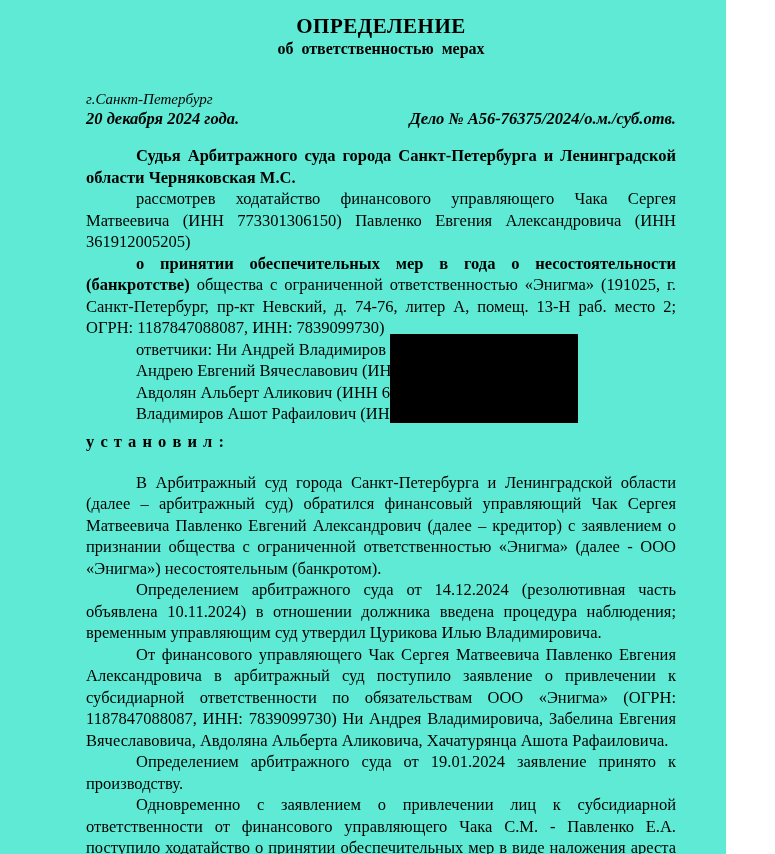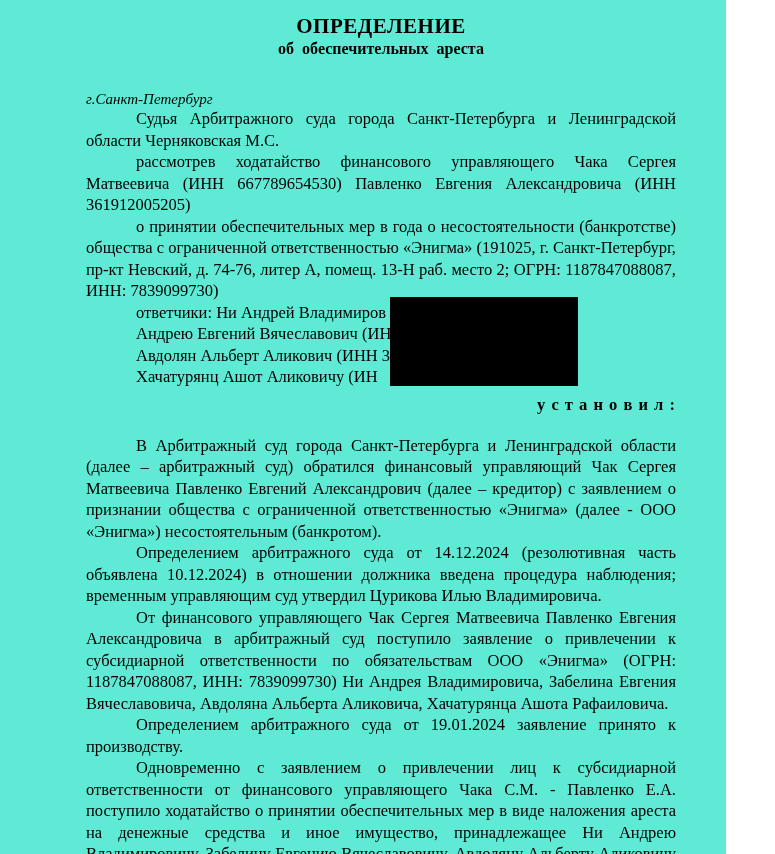--- a/index.html
+++ b/index.html
@@ -48,75 +48,79 @@
     line-height: 21px;
     margin-bottom: 16px;
   }
   .para {
     margin: 0;
     font-size: 16.5px;
     line-height: 21.5px;
     text-align: justify;
     text-indent: 50px;
   }
-  .bold { font-weight: normal; }
+  .bold { font-weight: bold; }
   .respondents {
     position: relative;
   }
   .resp-line {
     font-size: 16.5px;
     line-height: 21.5px;
     padding-left: 50px;
     white-space: nowrap;
     overflow: hidden;
   }
   .redaction {
     position: absolute;
     left: 304px;
     top: -5px;
     width: 188px;
     height: 89px;
   }
   .ustanovil {
     margin: 7px 0 20px 0;
-    text-align: right;
+    text-align: left;
     font-size: 16.5px;
     font-weight: bold;
     letter-spacing: 1px;
   }
 </style>
 </head>
 <body>
 
 <div class="page">
 
   <div class="doc-title">ОПРЕДЕЛЕНИЕ</div>
-  <div class="doc-subtitle">об обеспечительных  ареста</div>
+  <div class="doc-subtitle">об ответственностью  мерах</div>
 
   <div class="city-line">г.Санкт-Петербург</div>
 
+  <div class="meta-row">
+    <span>20 декабря 2024 года.</span>
+    <span>Дело № А56-76375/2024/о.м./суб.отв.</span>
+  </div>
 
   <p class="para bold">Судья Арбитражного суда города  Санкт-Петербурга и Ленинградской области Черняковская М.С.</p>
 
-  <p class="para">рассмотрев ходатайство финансового управляющего Чака Сергея Матвеевича (ИНН 667789654530) Павленко Евгения Александровича (ИНН 361912005205)</p>
+  <p class="para">рассмотрев ходатайство финансового управляющего Чака Сергея Матвеевича (ИНН 773301306150) Павленко Евгения Александровича (ИНН 361912005205)</p>
 
   <p class="para">
     <span class="bold">о принятии обеспечительных мер в года о несостоятельности (банкротстве)</span>
     <span>общества с ограниченной ответственностью «Энигма» (191025, г. Санкт-Петербург, пр-кт Невский, д. 74-76, литер А, помещ. 13-Н раб. место 2; ОГРН: 1187847088087, ИНН: 7839099730)</span>
   </p>
 
   <div class="respondents">
     <div class="resp-line">ответчики: Ни Андрей Владимиров</div>
     <div class="resp-line">Андрею Евгений Вячеславович (ИН</div>
-    <div class="resp-line">Авдолян Альберт Аликович (ИНН 3</div>
-    <div class="resp-line">Хачатурянц Ашот Аликовичу (ИН</div>
+    <div class="resp-line">Авдолян Альберт Аликович (ИНН 6</div>
+    <div class="resp-line">Владимиров Ашот Рафаилович (ИН</div>
     <div class="redaction" style="background: rgb(0, 0, 0);"></div>
   </div>
 
   <div class="ustanovil">у с т а н о в и л :</div>
 
   <p class="para">В Арбитражный суд города Санкт-Петербурга и Ленинградской области (далее – арбитражный суд) обратился финансовый управляющий Чак Сергея Матвеевича Павленко Евгений Александрович (далее – кредитор) с заявлением о признании общества с ограниченной ответственностью «Энигма» (далее - ООО «Энигма») несостоятельным (банкротом).</p>
-  <p class="para">Определением арбитражного суда от 14.12.2024 (резолютивная часть объявлена 10.12.2024) в отношении должника введена процедура наблюдения; временным управляющим суд утвердил Цурикова Илью Владимировича.</p>
+  <p class="para">Определением арбитражного суда от 14.12.2024 (резолютивная часть объявлена 10.11.2024) в отношении должника введена процедура наблюдения; временным управляющим суд утвердил Цурикова Илью Владимировича.</p>
   <p class="para">От финансового управляющего Чак Сергея Матвеевича Павленко Евгения Александровича в арбитражный суд поступило заявление о привлечении к субсидиарной ответственности по обязательствам ООО «Энигма» (ОГРН: 1187847088087, ИНН: 7839099730) Ни Андрея Владимировича, Забелина Евгения Вячеславовича, Авдоляна Альберта Аликовича, Хачатурянца Ашота Рафаиловича.</p>
   <p class="para">Определением арбитражного суда от 19.01.2024 заявление принято к производству.</p>
   <p class="para">Одновременно с заявлением о привлечении лиц к субсидиарной ответственности от финансового управляющего Чака С.М. - Павленко Е.А. поступило ходатайство о принятии обеспечительных мер в виде наложения ареста на денежные средства и иное имущество, принадлежащее Ни Андрею Владимировичу, Забелину Евгению Вячеславовичу, Авдоляну Альберту Аликовичу и Хачатурянцу Ашоту Рафаиловичу, в пределах 690 555 199,00 руб.</p>
 
 </div>
 
 </body></html>

